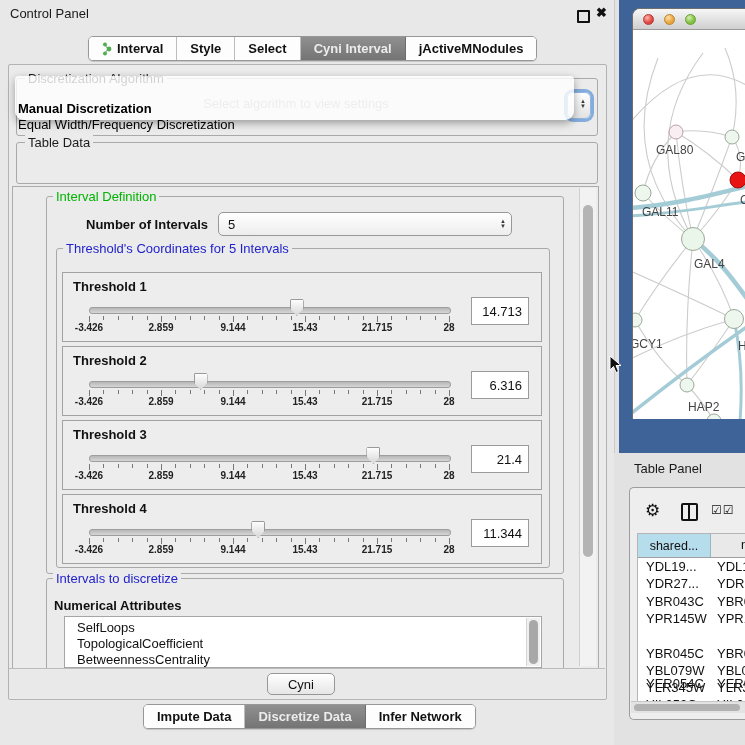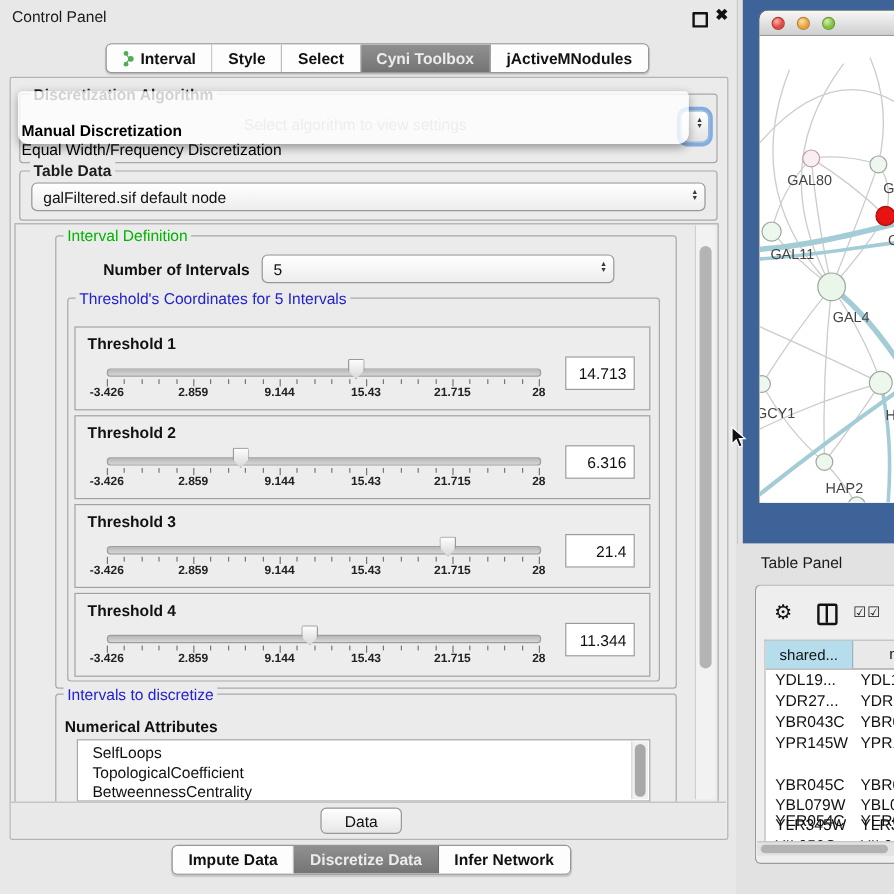--- a/index.html
+++ b/index.html
@@ -25,21 +25,21 @@
   #top-tabs{left:88px;top:36px;}
   #bottom-tabs{left:143px;top:704px;}
 
   
   #main-panel{left:8px;top:64px;width:597px;height:634px;background:#ebebeb;border:1px solid #b3b3b3;border-radius:2px;}
 
   .groupbox{position:absolute;border:1px solid #a9a9a9;border-radius:3px;}
   .grouptitle{position:absolute;top:-8px;background:#ebebeb;padding:0 3px;font-size:13px;}
   .blue-t{color:#2222cc;}
   .green-t{color:#00b400;}
-  .black-t{color:#1c1c1c;font-weight:bold;}
+  .black-t{color:#1c1c1c;}
 
   
   #algo-group{left:16px;top:78px;width:580px;height:56px;}
   #algo-placeholder{left:26px;top:96px;width:540px;text-align:center;font-size:13px;color:#a6a6a6;}
   #algo-stepper{left:567px;top:92px;width:22px;height:25px;border-radius:6px;background:linear-gradient(#ffffff,#e3e3e3);border:1px solid #8fb6dd;box-shadow:0 0 0 3px rgba(98,152,216,.75);}
 
   
   #algo-popup{left:15px;top:76px;width:559px;height:44px;background:rgba(255,255,255,.80);border-radius:4px 4px 9px 9px;box-shadow:0 3px 8px rgba(0,0,0,.35);z-index:50;}
   .popup-item{position:absolute;left:3px;width:550px;font-size:13px;color:#000;padding-left:0px;}
   .popup-item.b{font-weight:bold;}
@@ -128,21 +128,21 @@
         </svg>
         <span>Interval</span>
       </div>
       <div class="seg">
         <span>Style</span>
       </div>
       <div class="seg">
         <span>Select</span>
       </div>
       <div class="seg sel">
-        <span>Cyni Toolbox</span>
+        <span>Cyni Interval</span>
       </div>
       <div class="seg">
         <span>jActiveMNodules</span>
       </div>
     </div>
 
   <div class="abs" id="main-panel"></div>
 
   <div class="groupbox" id="algo-group">
     <span class="grouptitle black-t" style="left:8px;">Discretization Algorithm</span>
@@ -155,27 +155,20 @@
       </span>
   </div>
 
   <div class="abs" id="algo-popup">
       <div class="popup-item b" style="top: 25px;">Manual Discretization</div>
       <div class="popup-item" style="top: 41px;">Equal Width/Frequency Discretization</div>
     </div>
 
   <div class="groupbox" id="tabledata-group">
     <span class="grouptitle black-t" style="left:8px;">Table Data</span>
-  </div>
-  <div class="combo" id="tabledata-combo">
-    <span>galFiltered.sif default node</span>
-    <span class="stepper" style="top:6px;">
-        <span>▲</span>
-        <span>▼</span>
-      </span>
   </div>
 
   <div class="abs" id="scrollpane"></div>
   <div class="abs" id="vscroll">
       <div class="thumb"></div>
     </div>
 
   <div class="groupbox" id="interval-group" style="background:#ebebeb;">
     <span class="grouptitle green-t" style="left:6px;">Interval Definition</span>
   </div>
@@ -352,21 +345,21 @@
   <div class="abs" id="attr-list">
     <div id="attr-vscroll">
         <div class="thumb"></div>
       </div>
   <div class="attr-item" style="top: 3px; text-align: right;">SelfLoops</div>
       <div class="attr-item" style="top: 19px;">TopologicalCoefficient</div>
       <div class="attr-item" style="top: 35px;">BetweennessCentrality</div>
     </div>
 
   <div class="abs" id="apply-band"></div>
-  <button class="abs" id="apply-btn">Data</button>
+  <button class="abs" id="apply-btn">Cyni</button>
 
   <div class="abs segbar" id="bottom-tabs">
       <div class="seg">
         <span>Impute Data</span>
       </div>
       <div class="seg sel">
         <span>Discretize Data</span>
       </div>
       <div class="seg">
         <span>Infer Network</span>

